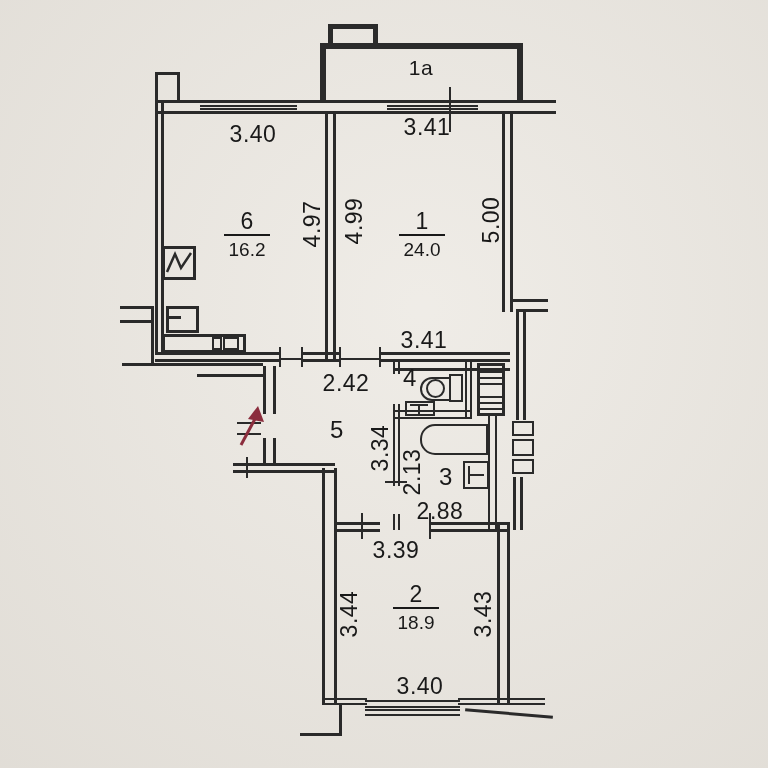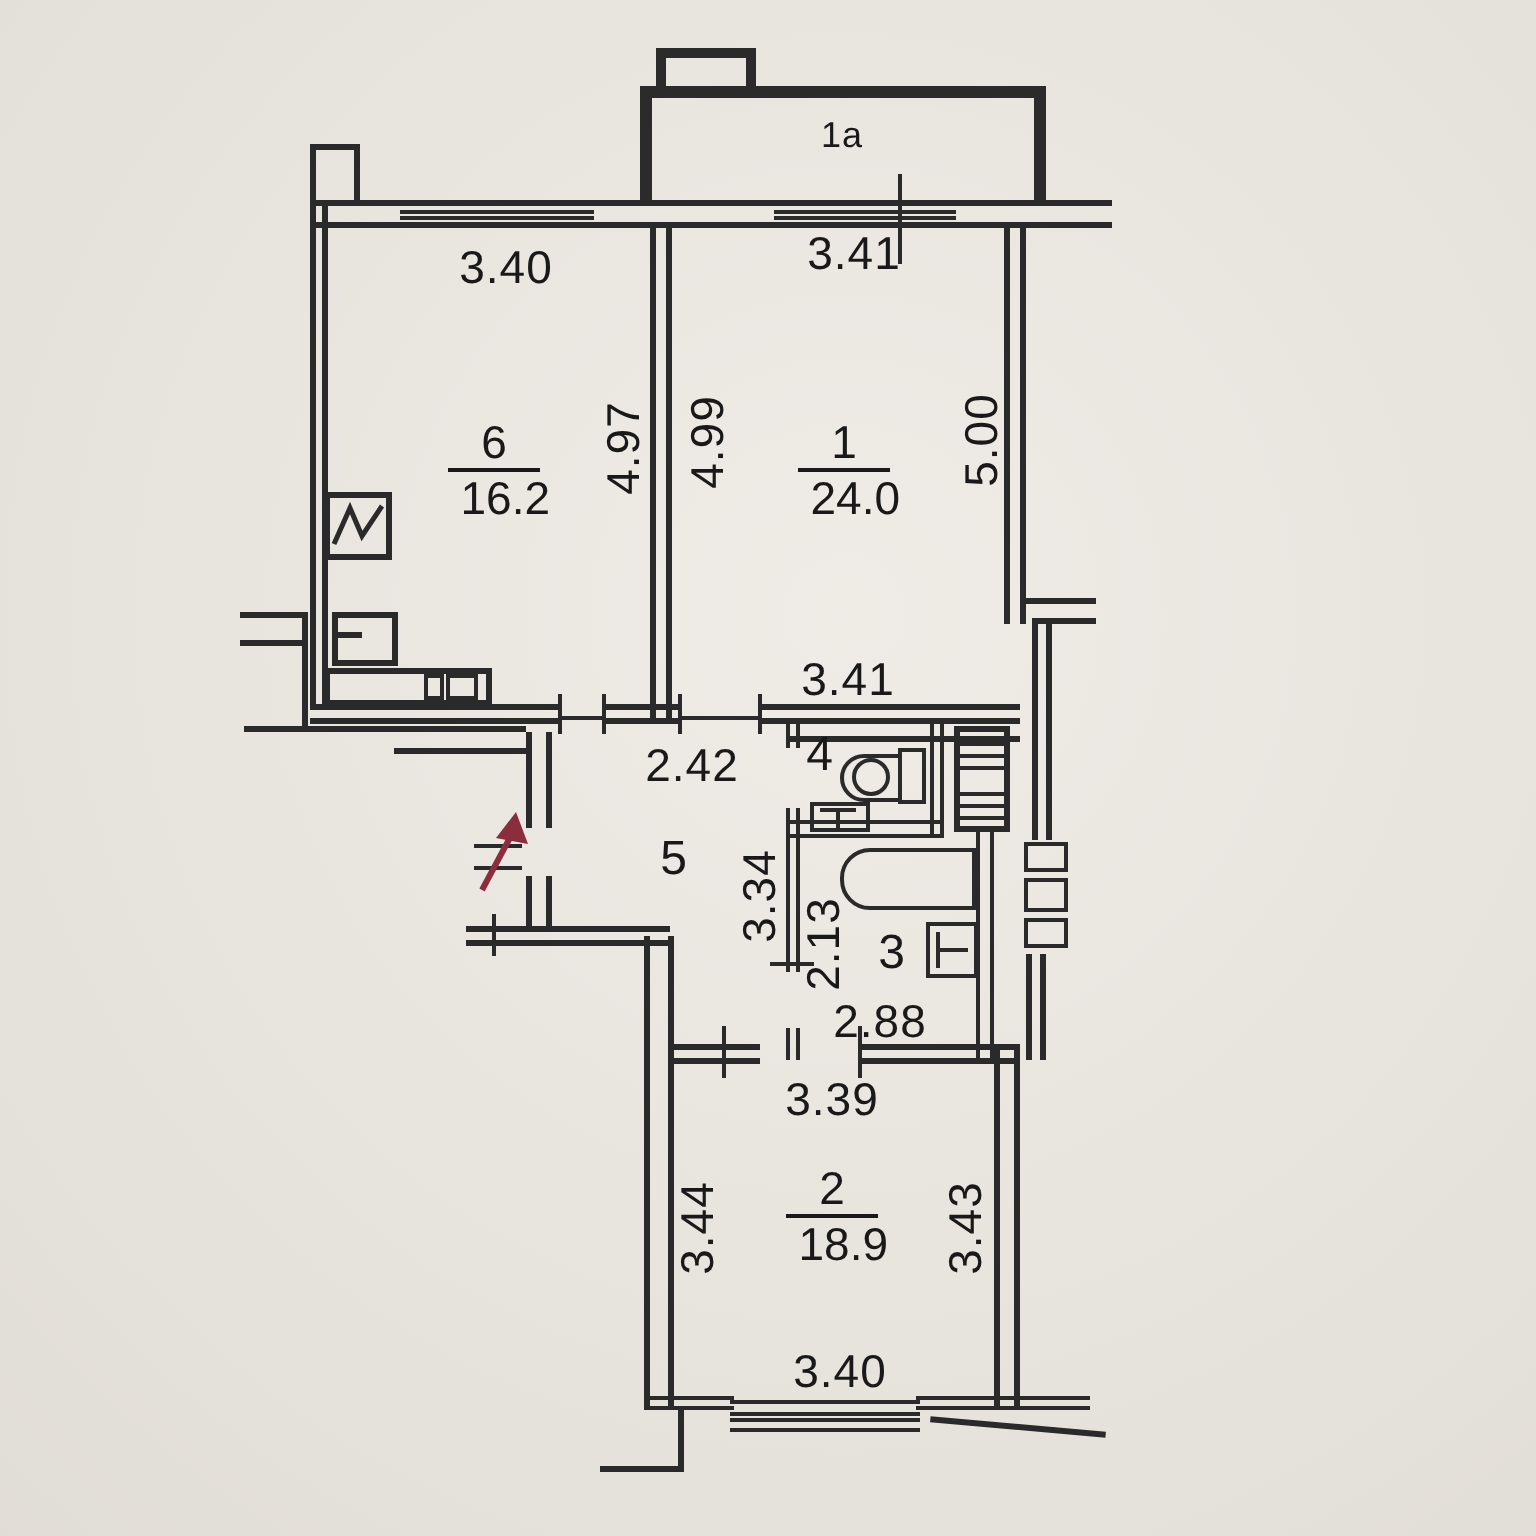--- a/index.html
+++ b/index.html
@@ -16,24 +16,24 @@
   .dbt{position:absolute;box-sizing:border-box;border-left:2px solid var(--line,#2a2a2a);border-right:2px solid var(--line,#2a2a2a);}
   .box{position:absolute;box-sizing:border-box;border:2px solid var(--line,#2a2a2a);}
   .box3{position:absolute;box-sizing:border-box;border:3px solid var(--line,#2a2a2a);}
   .thick{position:absolute;box-sizing:border-box;border:6px solid var(--bwall,#2b2b2b);border-bottom:none;}
   .thick-sm{position:absolute;box-sizing:border-box;border:5px solid var(--bwall,#2b2b2b);border-bottom:none;}
   .window{position:absolute;box-sizing:border-box;border-top:2px solid var(--line,#2a2a2a);border-bottom:2px solid var(--line,#2a2a2a);}
   .window i{position:absolute;left:0;right:0;height:2px;background:var(--line,#2a2a2a);}
   .window i.a{top:30%;} .window i.b{top:60%;}
   .lbl{position:absolute;font-size:23px;color:#191919;white-space:nowrap;transform:translate(-50%,-50%);letter-spacing:.5px;}
   .vlbl{position:absolute;font-size:23px;color:#191919;white-space:nowrap;transform:translate(-50%,-50%) rotate(-90deg);letter-spacing:.5px;}
-  .big{font-size:18px;}
+  .big{font-size:21px;}
   .roomlbl{position:absolute;text-align:center;color:#191919;}
   .roomlbl .num{display:inline-block;font-size:23px;line-height:25px;border-bottom:2.5px solid #191919;padding:0 6px;min-width:34px;}
-  .roomlbl .area{font-size:23px;line-height:25px;margin-top:1px;text-align:right;}
+  .roomlbl .area{font-size:19px;line-height:25px;margin-top:1px;}
   .tub{position:absolute;box-sizing:border-box;border:2.5px solid var(--line,#2a2a2a);border-radius:15px 0 0 15px;}
   .bowl{position:absolute;box-sizing:border-box;border:2px solid var(--line,#2a2a2a);border-radius:12px 0 0 12px;}
   .circ{position:absolute;box-sizing:border-box;border:2px solid var(--line,#2a2a2a);border-radius:50%;}
   svg{position:absolute;overflow:visible;}
 </style>
 </head>
 <body>
 
 <div id="canvas" style="--paper: #eae6df; --line: #2a2a2a; --bwall: #2b2b2b; --arrow: #8b2d3d;">
 
@@ -173,18 +173,18 @@
   <div class="lbl" style="left:253px;top:134px;">3.40</div>
   <div class="lbl" style="left:427px;top:127px;">3.41</div>
   <div class="vlbl" style="left:312px;top:224px;">4.97</div>
   <div class="vlbl" style="left:354px;top:221px;">4.99</div>
   <div class="vlbl" style="left:491px;top:220px;">5.00</div>
   <div class="lbl" style="left:424px;top:340px;">3.41</div>
   <div class="lbl" style="left:346px;top:383px;text-align:right;">2.42</div>
   <div class="vlbl" style="left:380px;top:448px;">3.34</div>
   <div class="vlbl" style="left:412px;top:472px;">2.13</div>
   <div class="lbl" style="left:440px;top:511px;">2.88</div>
-  <div class="lbl" style="left:416px;top:550px;">3.39</div>
+  <div class="lbl" style="left:396px;top:550px;">3.39</div>
   <div class="vlbl" style="left:349px;top:614px;">3.44</div>
   <div class="vlbl" style="left:483px;top:614px;">3.43</div>
   <div class="lbl" style="left:420px;top:686px;">3.40</div>
 
 </div>
 
 </body></html>

